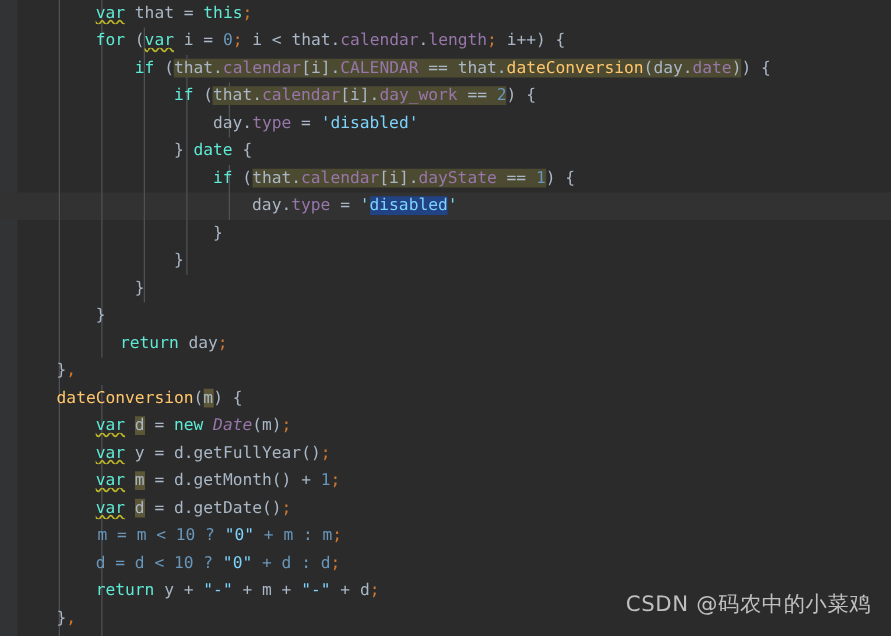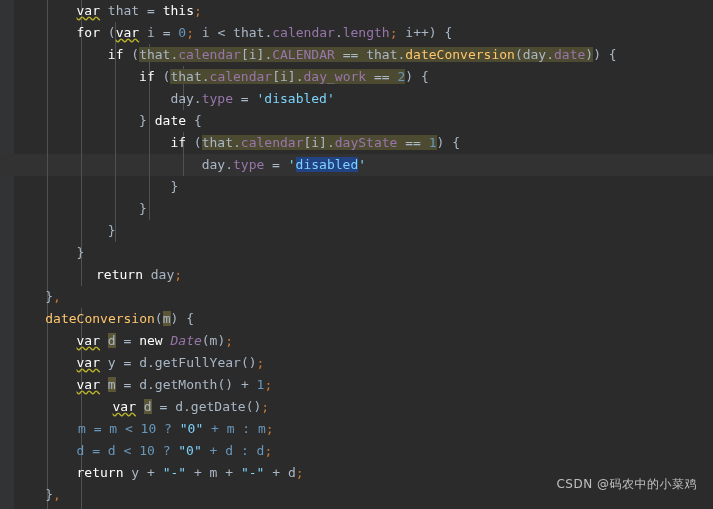--- a/index.html
+++ b/index.html
@@ -52,21 +52,21 @@
   .code-line {
     position: absolute;
     left: 0;
     height: 22px;
     line-height: 22px;
     white-space: pre;
     padding-left: 14px;
     box-sizing: border-box;
   }
   
-  .t-kw       { color: #ffffff; }
+  .t-kw       { color: #5eead4; }
   .t-plain    { color: #a9b7c6; }
   .t-prop     { color: #9876aa; }
   .t-const    { color: #9876aa; }
   .t-fn       { color: #ffc66d; }
   .t-num      { color: #6897bb; }
   .t-str      { color: #7dd3fc; }
   .t-cls      { color: #9876aa; font-style: italic; }
   .t-semi     { color: #cc7832; }
   
   .bg-search  { background: #4d4a32; }
@@ -85,21 +85,21 @@
     text-decoration-skip-ink: none;
   }
   
   #watermark {
     position: absolute;
     right: 16px;
     bottom: 14px;
     color: #d4d4d4;
     opacity: .88;
     font-family: "DejaVu Sans", "Liberation Sans", sans-serif;
-    font-size: 12px;
+    font-size: 17px;
     letter-spacing: .5px;
     white-space: nowrap;
     pointer-events: none;
   }
 </style>
 </head>
 <body>
 
 <div id="editor-root">
 
@@ -148,21 +148,21 @@
     <div class="code-line" style="top: 286px; padding-left: 45.28px;"><span class="t-plain">}</span><span class="t-semi">,</span></div>
 
     <div class="code-line" style="top: 308px; padding-left: 45.28px;"><span class="t-fn">dateConversion</span><span class="t-plain">(</span><span class="bg-ident"><span class="t-plain">m</span></span><span class="t-plain">) {</span></div>
 
     <div class="code-line" style="top: 330px; padding-left: 76.56px;"><span class="t-kw wavy">var</span><span class="t-plain"> </span><span class="bg-ident"><span class="t-plain">d</span></span><span class="t-plain"> = </span><span class="t-kw">new</span><span class="t-plain"> </span><span class="t-cls">Date</span><span class="t-plain">(m)</span><span class="t-semi">;</span></div>
 
     <div class="code-line" style="top: 352px; padding-left: 76.56px;"><span class="t-kw wavy">var</span><span class="t-plain"> y = d.</span><span class="t-plain">getFullYear</span><span class="t-plain">()</span><span class="t-semi">;</span></div>
 
     <div class="code-line" style="top: 374px; padding-left: 76.56px;"><span class="t-kw wavy">var</span><span class="t-plain"> </span><span class="bg-ident"><span class="t-plain">m</span></span><span class="t-plain"> = d.</span><span class="t-plain">getMonth</span><span class="t-plain">() + </span><span class="t-num">1</span><span class="t-semi">;</span></div>
 
-    <div class="code-line" style="top: 396px; padding-left: 76.56px; margin-left: 36px;"><span class="t-kw wavy">var</span><span class="t-plain"> </span><span class="bg-ident"><span class="t-plain">d</span></span><span class="t-plain"> = d.</span><span class="t-plain">getDate</span><span class="t-plain">()</span><span class="t-semi">;</span></div>
+    <div class="code-line" style="top: 396px; padding-left: 76.56px;"><span class="t-kw wavy">var</span><span class="t-plain"> </span><span class="bg-ident"><span class="t-plain">d</span></span><span class="t-plain"> = d.</span><span class="t-plain">getDate</span><span class="t-plain">()</span><span class="t-semi">;</span></div>
 
     <div class="code-line" style="top: 418px; padding-left: 78px;"><span class="t-num">m</span><span class="t-plain"> </span><span class="t-num">= m &lt; 10 ? </span><span class="t-str">"0"</span><span class="t-num"> + m : m</span><span class="t-semi">;</span></div>
 
     <div class="code-line" style="top: 440px; padding-left: 76.56px;"><span class="t-num">d = d &lt; 10 ? </span><span class="t-str">"0"</span><span class="t-num"> + d : d</span><span class="t-semi">;</span></div>
 
     <div class="code-line" style="top: 462px; padding-left: 76.56px;"><span class="t-kw">return</span><span class="t-plain"> y + </span><span class="t-str">"-"</span><span class="t-plain"> + m + </span><span class="t-str">"-"</span><span class="t-plain"> + d</span><span class="t-semi">;</span></div>
 
     <div class="code-line" style="top: 484px; padding-left: 45.28px;"><span class="t-plain">}</span><span class="t-semi">,</span></div>
 
   </div>

